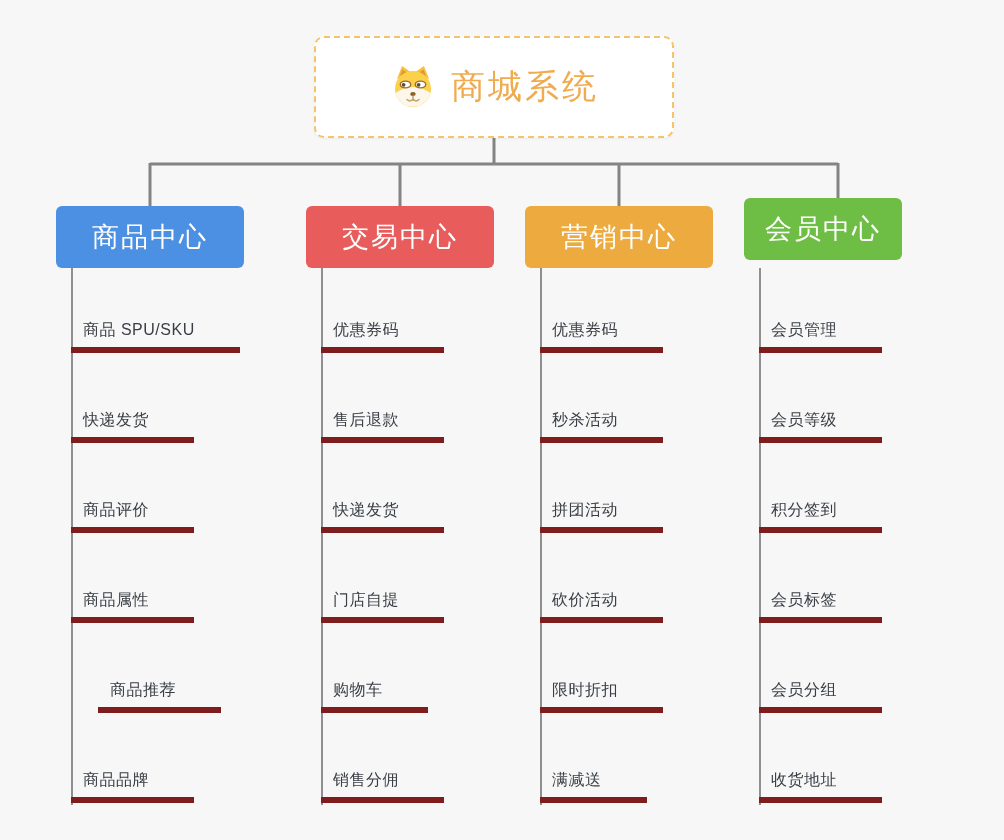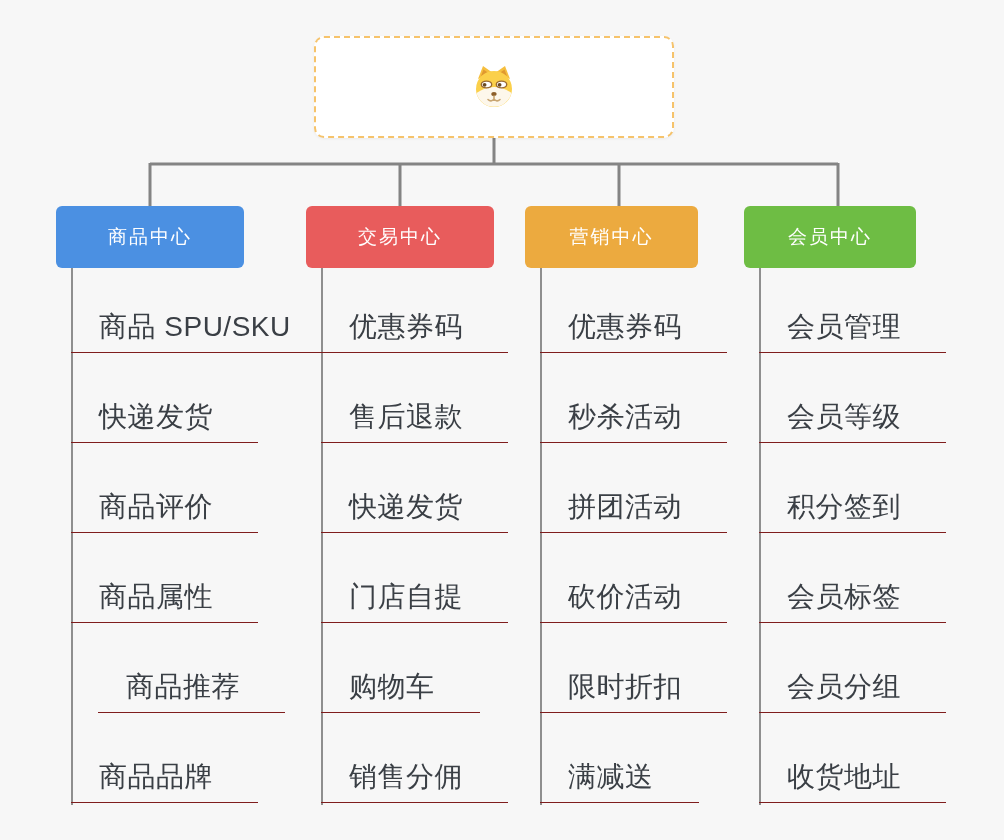--- a/index.html
+++ b/index.html
@@ -41,38 +41,38 @@
   .dog-icon { width: 48px; height: 48px; display: block; }
   .branch-box {
     position: absolute;
     box-sizing: border-box;
     border-radius: 6px;
     display: flex;
     align-items: center;
     justify-content: center;
   }
   .branch-label {
-    font-size: 19px;
+    font-size: 27px;
     letter-spacing: 2px;
     color: #ffffff;
   }
   .branch-vline {
     position: absolute;
     width: 2px;
     background: #8f8f8f;
   }
   .leaf {
     position: absolute;
     box-sizing: border-box;
     height: 42px;
     display: flex;
     align-items: flex-end;
-    padding: 0 45px 6px 28px;
-    border-bottom: 1px solid #7f1d1d;
-    font-size: 28px;
+    padding: 0 45px 6px 12px;
+    border-bottom: 6px solid #7f1d1d;
+    font-size: 16px;
     letter-spacing: 0.5px;
     color: #3a3f45;
     white-space: nowrap;
   }
 </style>
 </head>
 <body>
 
 <div id="stage">
 
@@ -88,20 +88,21 @@
       <polygon points="37,13 34.5,6.5 29.5,10" fill="#e0992f"></polygon>
       <circle cx="24" cy="26" r="18" fill="#fbd04a"></circle>
       <path d="M6.5 30 A18 18 0 0 0 41.5 30 Q33 24 24 24 Q15 24 6.5 30 Z" fill="#fdf7eb"></path>
       <ellipse cx="16.5" cy="21.5" rx="5.2" ry="3.4" fill="#ffffff" stroke="#9a6a30" stroke-width="1.4"></ellipse>
       <ellipse cx="31.5" cy="21.5" rx="5.2" ry="3.4" fill="#ffffff" stroke="#9a6a30" stroke-width="1.4"></ellipse>
       <circle cx="14.6" cy="21.8" r="1.9" fill="#6b4a22"></circle>
       <circle cx="29.6" cy="21.8" r="1.9" fill="#6b4a22"></circle>
       <ellipse cx="24" cy="31" rx="2.7" ry="2.1" fill="#8d5f2a"></ellipse>
       <path d="M24 33 V35.5 M18 36.5 Q21 39.5 24 36 Q27 39.5 30 36.5" fill="none" stroke="#c8a571" stroke-width="1.6" stroke-linecap="round"></path>
     </svg>
+    <span class="root-title">商城系统</span>
   </div>
 
     <div class="branch">
       <div class="branch-box" style="left: 56px; top: 206px; width: 188px; height: 62px; background: rgb(75, 144, 226);">
         <span class="branch-label">商品中心</span>
       </div>
       <div class="branch-vline" style="left: 71px; top: 268px; height: 537px;"></div>
       <div class="leaves">
         <div class="leaf" style="left: 71px; top: 311px;">商品 SPU/SKU</div>
         <div class="leaf" style="left: 71px; top: 401px;">快递发货</div>
@@ -121,36 +122,36 @@
         <div class="leaf" style="left: 321px; top: 311px;">优惠券码</div>
         <div class="leaf" style="left: 321px; top: 401px;">售后退款</div>
         <div class="leaf" style="left: 321px; top: 491px; font-family: Liberation Serif, serif;">快递发货</div>
         <div class="leaf" style="left: 321px; top: 581px;">门店自提</div>
         <div class="leaf" style="left: 321px; top: 671px;">购物车</div>
         <div class="leaf" style="left: 321px; top: 761px;">销售分佣</div>
       </div>
     </div>
 
     <div class="branch">
-      <div class="branch-box" style="left: 525px; top: 206px; width: 173px; height: 62px; background: rgb(236, 170, 63);">
+      <div class="branch-box" style="left: 525px; top: 206px; width: 188px; height: 62px; background: rgb(236, 170, 63);">
         <span class="branch-label">营销中心</span>
       </div>
       <div class="branch-vline" style="left: 540px; top: 268px; height: 537px;"></div>
       <div class="leaves">
         <div class="leaf" style="left: 540px; top: 311px;">优惠券码</div>
         <div class="leaf" style="left: 540px; top: 401px;">秒杀活动</div>
         <div class="leaf" style="left: 540px; top: 491px;">拼团活动</div>
         <div class="leaf" style="left: 540px; top: 581px;">砍价活动</div>
         <div class="leaf" style="left: 540px; top: 671px;">限时折扣</div>
         <div class="leaf" style="left: 540px; top: 761px;">满减送</div>
       </div>
     </div>
 
     <div class="branch">
-      <div class="branch-box" style="left: 744px; top: 206px; width: 172px; height: 62px; background: rgb(110, 189, 68);">
+      <div class="branch-box" style="left: 744px; top: 198px; width: 158px; height: 62px; background: rgb(110, 189, 68);">
         <span class="branch-label">会员中心</span>
       </div>
       <div class="branch-vline" style="left: 759px; top: 268px; height: 537px;"></div>
       <div class="leaves">
         <div class="leaf" style="left: 759px; top: 311px;">会员管理</div>
         <div class="leaf" style="left: 759px; top: 401px;">会员等级</div>
         <div class="leaf" style="left: 759px; top: 491px;">积分签到</div>
         <div class="leaf" style="left: 759px; top: 581px;">会员标签</div>
         <div class="leaf" style="left: 759px; top: 671px;">会员分组</div>
         <div class="leaf" style="left: 759px; top: 761px;">收货地址</div>

